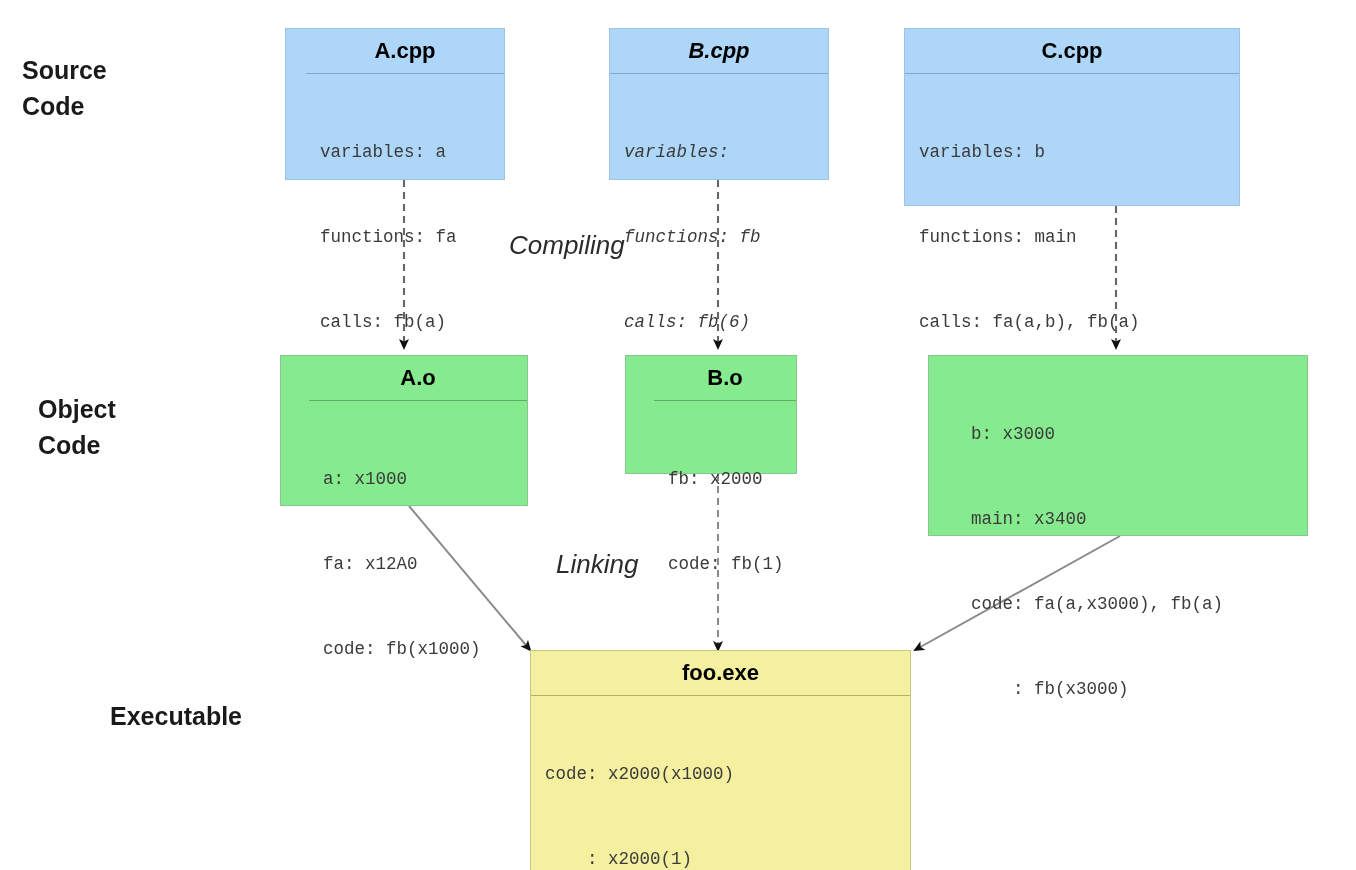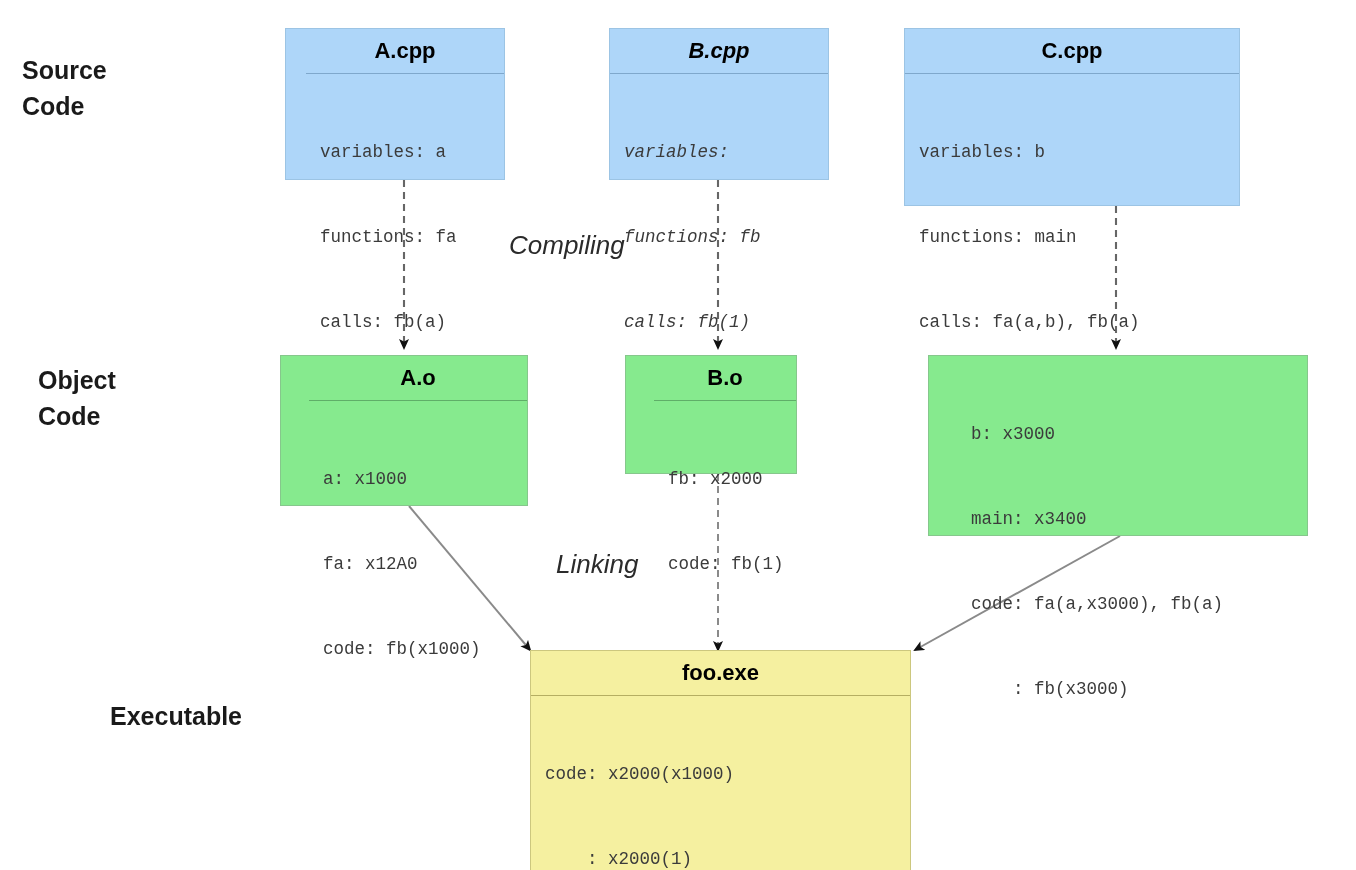--- a/index.html
+++ b/index.html
@@ -20,21 +20,21 @@
   .stage-label {
     position: absolute;
     font-family: "Liberation Sans", sans-serif;
     font-weight: bold;
     font-size: 25px;
     color: #1a1a1a;
     line-height: 1.45;
     white-space: pre-line;
   }
   #stage-source { left: 22px; top: 52px; }
-  #stage-object { left: 38px; top: 362px; }
+  #stage-object { left: 38px; top: 391px; }
   #stage-exec   { left: 62px; top: 698px; margin-left: 48px; }
 
   
   .node {
     position: absolute;
     box-sizing: border-box;
     border: 1px solid #9aa39a;
     display: flex;
     flex-direction: column;
   }
@@ -125,21 +125,21 @@
       <div>functions: fa</div>
       <div>calls: fb(a)</div>
     </div>
   </div>
 
   <div class="node node-source" style="left:609px; top:28px; width:220px; height:152px;font-style:italic;">
     <div class="title">B.cpp</div>
     <div class="body">
       <div>variables:</div>
       <div>functions: fb</div>
-      <div>calls: fb(1)</div>
+      <div>calls: fb(6)</div>
     </div>
   </div>
 
   <div class="node node-source" style="left:904px; top:28px; width:336px; height:178px;">
     <div class="title">C.cpp</div>
     <div class="body">
       <div>variables: b</div>
       <div>functions: main</div>
       <div>calls: fa(a,b), fb(a)</div>
       <div>     : fb(b)</div>

